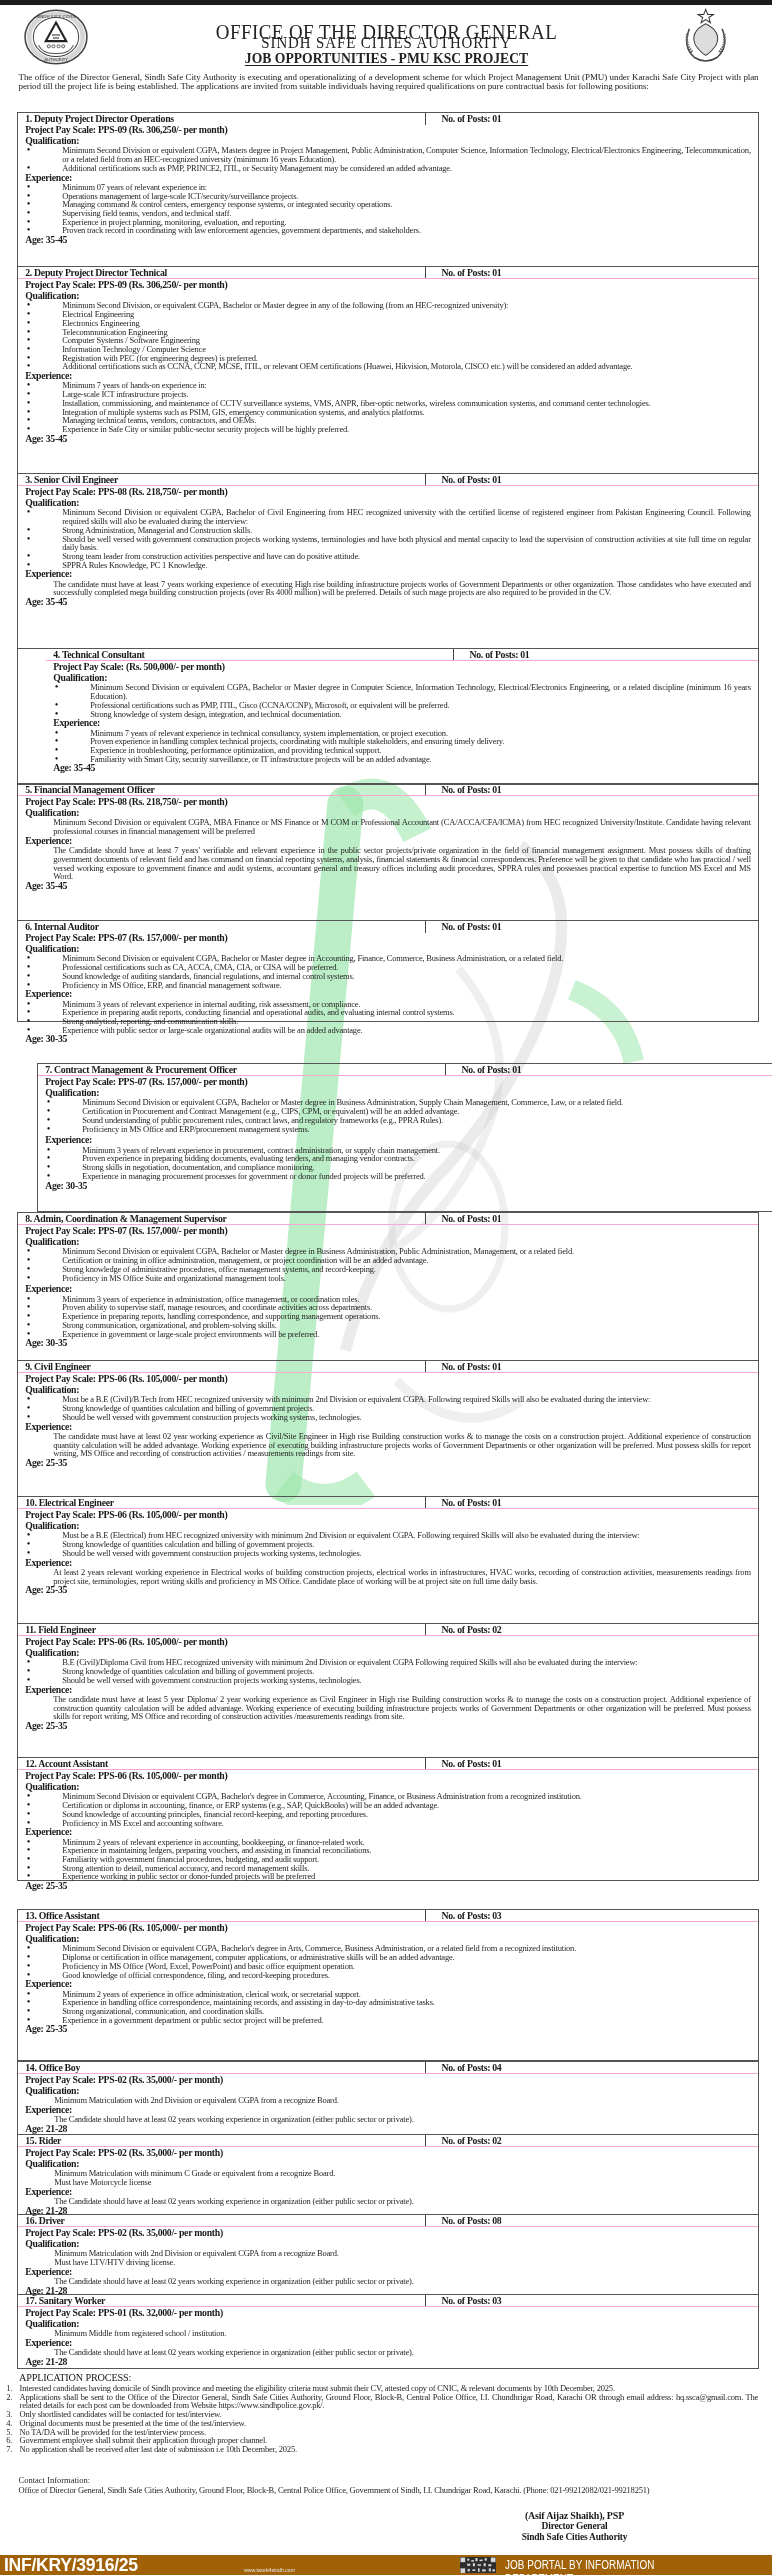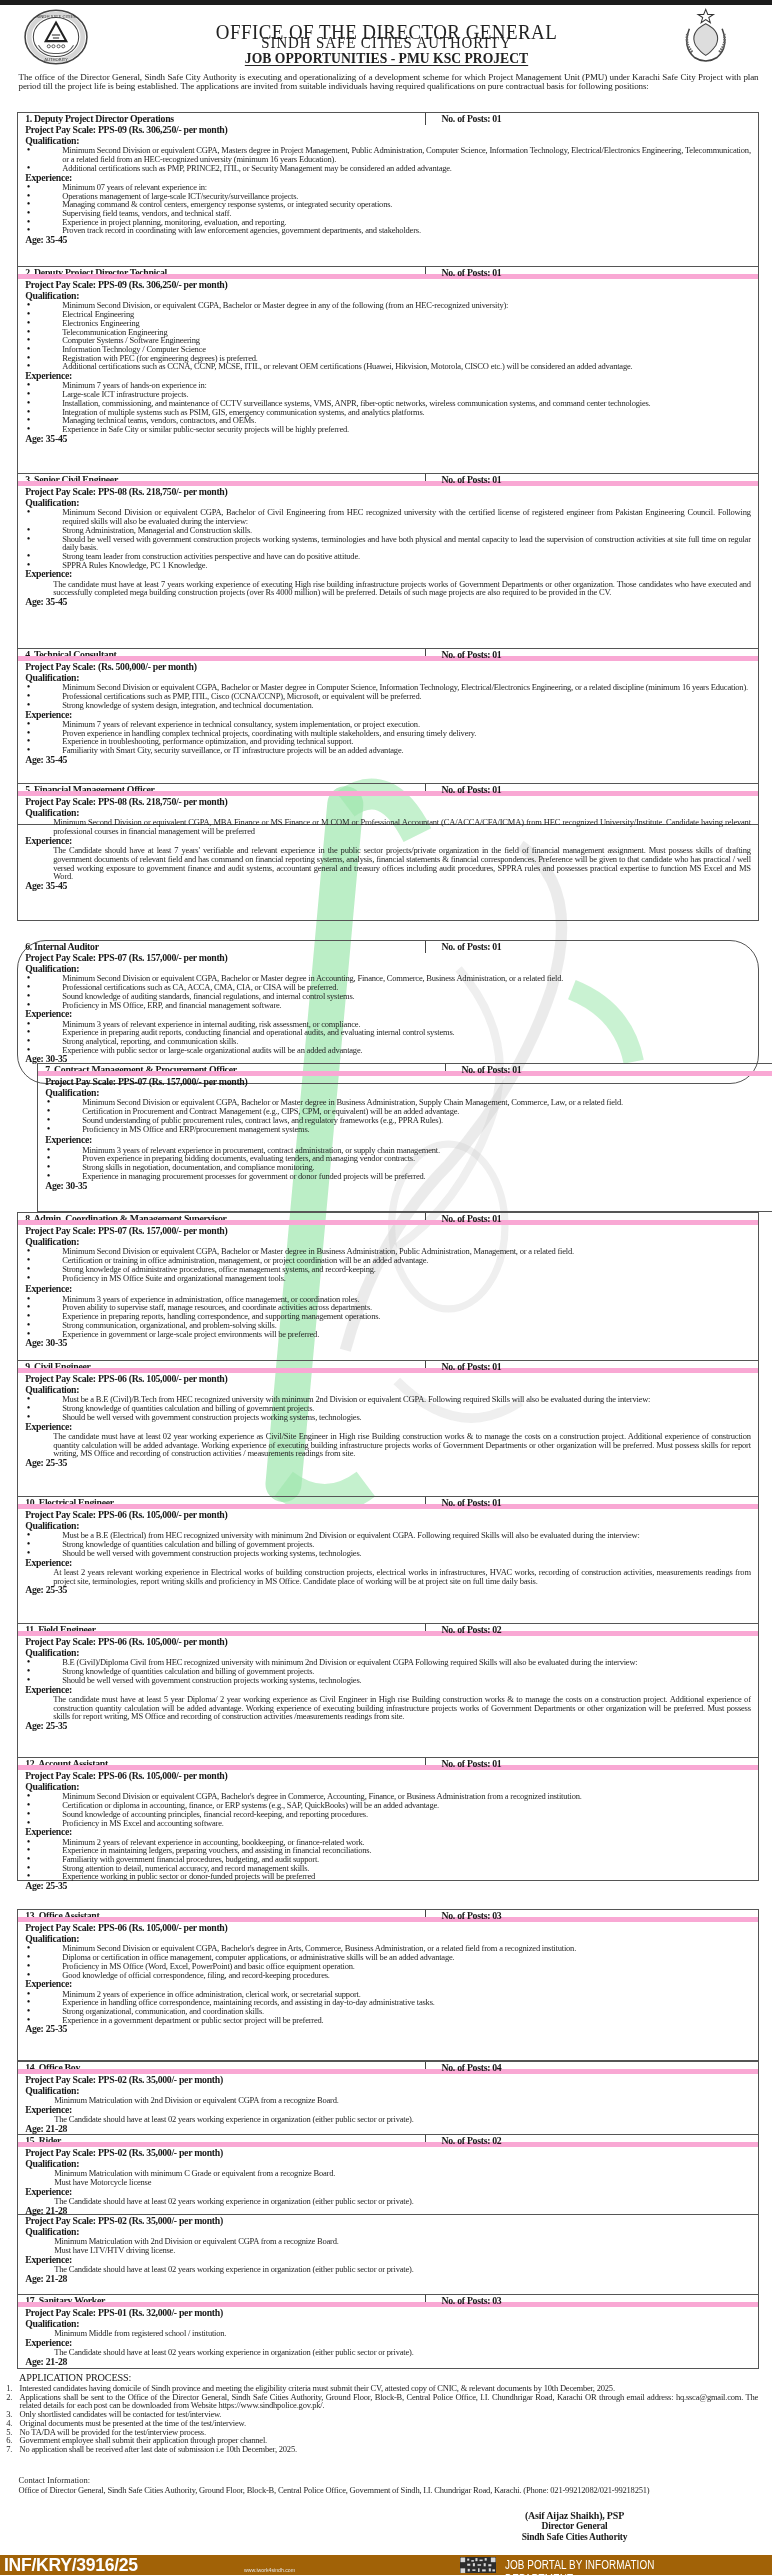--- a/index.html
+++ b/index.html
@@ -13,21 +13,21 @@
   .logo-right { left: 674px; top: 7.7px; width: 64px; height: 58px; }
 
   .hdr { position: absolute; left: 0; width: 773px; text-align: center; color: #222; }
   .hdr-1 { top: 20.6px; font-size: 20.6px; letter-spacing: 0.5px; transform: scaleX(0.92); }
   .hdr-2 { top: 34px; font-size: 16px; letter-spacing: 1px; transform: scaleX(0.93); }
   .hdr-3 { top: 49px; font-size: 15.5px; font-weight: bold; text-decoration: underline; text-decoration-thickness: 1px; text-underline-offset: 1.5px; transform: scaleX(0.88); }
 
   .intro { position: absolute; left: 18.5px; top: 73px; width: 740px; font-size: 9px; line-height: 8.8px; text-align: justify; color: #222; letter-spacing: -0.1px; }
 
   .job { position: absolute; left: 17px; width: 742px; border: 1px solid #555; border-top-width: 1.5px; background: transparent; }
-  .job-head { display: flex; height: 12.4px; border-bottom: 5px solid #f9a8d4; }
+  .job-head { display: flex; height: 12.4px; border-bottom: 1px solid #f9a8d4; }
   .job-head.open { border-bottom: none; }
   .job-title { width: 408px; border-right: 0.8px solid #444; padding-left: 7.2px; font-size: 9.8px; font-weight: bold; line-height: 12.4px; letter-spacing: -0.3px; white-space: nowrap; overflow: hidden; }
   .job-posts { flex: 1; padding-left: 15.5px; font-size: 9.8px; font-weight: bold; line-height: 12.4px; letter-spacing: -0.3px; }
   .job-body { padding: 1px 7.2px 1.5px 7.2px; }
   .pay { font-size: 9.8px; font-weight: bold; line-height: 10.8px; letter-spacing: -0.3px; }
   .sec { font-size: 9.8px; font-weight: bold; line-height: 10.3px; letter-spacing: -0.3px; }
   .bullets { list-style: none; }
   .bullets li { position: relative; padding-left: 37px; font-size: 8.5px; line-height: 8.7px; text-align: justify; letter-spacing: -0.2px; color: #262626; }
   .bullets li::before { content: "\2022"; position: absolute; left: 1.5px; top: 0; font-size: 10.3px; line-height: 8.2px; color: #111; }
   .para { font-size: 8.5px; line-height: 8.7px; text-align: justify; letter-spacing: -0.2px; color: #262626; margin-left: 28px; }
@@ -170,21 +170,21 @@
       <li>Should be well versed with government construction projects working systems, terminologies and have both physical and mental capacity to lead the supervision of construction activities at site full time on regular daily basis.</li>
       <li>Strong team leader from construction activities perspective and have can do positive attitude.</li>
       <li>SPPRA Rules Knowledge, PC 1 Knowledge.</li>
     </ul>
     <div class="sec">Experience:</div>
     <p class="para">The candidate must have at least 7 years working experience of executing High rise building infrastructure projects works of Government Departments or other organization. Those candidates who have executed and successfully completed mega building construction projects (over Rs 4000 million) will be preferred. Details of such mage projects are also required to be provided in the CV.</p>
     <div class="age">Age: 35-45</div>
   </div>
 </div>
 
-<div class="job" style="top:648px;height:177px;">
+<div class="job" style="top:648px;height:137px;padding-left:28px;">
   <div class="job-head">
     <div class="job-title">4. Technical Consultant</div>
     <div class="job-posts">No. of Posts: 01</div>
   </div>
   <div class="job-body">
     <div class="pay">Project Pay Scale: (Rs. 500,000/- per month)</div>
     <div class="sec">Qualification:</div>
     <ul class="bullets">
       <li>Minimum Second Division or equivalent CGPA, Bachelor or Master degree in Computer Science, Information Technology, Electrical/Electronics Engineering, or a related discipline (minimum 16 years Education).</li>
       <li>Professional certifications such as PMP, ITIL, Cisco (CCNA/CCNP), Microsoft, or equivalent will be preferred.</li>
@@ -209,21 +209,21 @@
   <div class="job-body">
     <div class="pay">Project Pay Scale: PPS-08 (Rs. 218,750/- per month)</div>
     <div class="sec">Qualification:</div>
     <p class="para">Minimum Second Division or equivalent CGPA, MBA Finance or MS Finance or M COM or Professional Accountant (CA/ACCA/CFA/ICMA) from HEC recognized University/Institute. Candidate having relevant professional courses in financial management will be preferred</p>
     <div class="sec">Experience:</div>
     <p class="para">The Candidate should have at least 7 years' verifiable and relevant experience in the public sector projects/private organization in the field of financial management assignment. Must possess skills of drafting government documents of relevant field and has command on financial reporting systems, analysis, financial statements &amp; financial correspondences. Preference will be given to that candidate who has practical / well versed working exposure to government finance and audit systems, accountant general and treasury offices including audit procedures, SPPRA rules and possesses practical expertise to function MS Excel and MS Word.</p>
     <div class="age">Age: 35-45</div>
   </div>
 </div>
 
-<div class="job" style="top:940px;height:144px;border-radius:29px;">
+<div class="job" style="top:920px;height:102px;">
   <div class="job-head open">
     <div class="job-title">6. Internal Auditor</div>
     <div class="job-posts">No. of Posts: 01</div>
   </div>
   <div class="job-body" style="padding-top:0;">
     <div class="pay">Project Pay Scale: PPS-07 (Rs. 157,000/- per month)</div>
     <div class="sec">Qualification:</div>
     <ul class="bullets">
       <li>Minimum Second Division or equivalent CGPA, Bachelor or Master degree in Accounting, Finance, Commerce, Business Administration, or a related field.</li>
       <li>Professional certifications such as CA, ACCA, CMA, CIA, or CISA will be preferred.</li>
@@ -425,20 +425,24 @@
     <div class="sec">Qualification:</div>
     <p class="para short">Minimum Matriculation with minimum C Grade or equivalent from a recognize Board.</p>
     <p class="para short">Must have Motorcycle license</p>
     <div class="sec">Experience:</div>
     <p class="para short">The Candidate should have at least 02 years working experience in organization (either public sector or private).</p>
     <div class="age">Age: 21-28</div>
   </div>
 </div>
 
 <div class="job" style="top:2214px;height:81px;">
+  <div class="job-head">
+    <div class="job-title">16. Driver</div>
+    <div class="job-posts">No. of Posts: 08</div>
+  </div>
   <div class="job-body">
     <div class="pay">Project Pay Scale: PPS-02 (Rs. 35,000/- per month)</div>
     <div class="sec">Qualification:</div>
     <p class="para short">Minimum Matriculation with 2nd Division or equivalent CGPA from a recognize Board.</p>
     <p class="para short">Must have LTV/HTV driving license.</p>
     <div class="sec">Experience:</div>
     <p class="para short">The Candidate should have at least 02 years working experience in organization (either public sector or private).</p>
     <div class="age">Age: 21-28</div>
   </div>
 </div>

